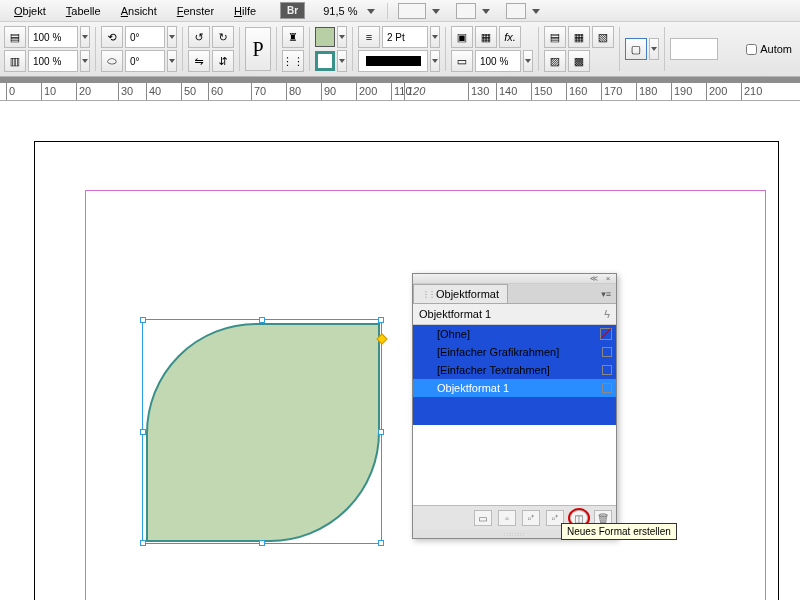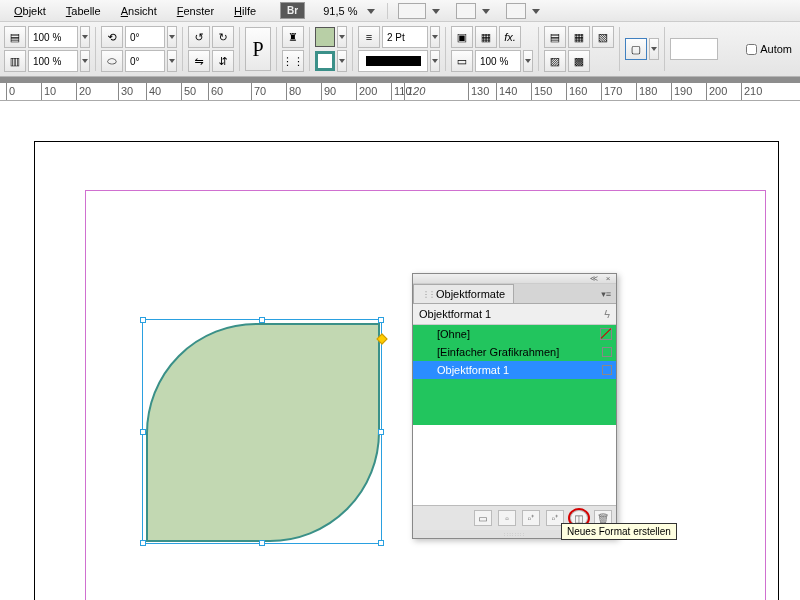--- a/index.html
+++ b/index.html
@@ -56,21 +56,21 @@
 
 .panel { position:absolute; left:412px; top:172px; width:205px; background:#e8e8e8; border:1px solid #888; box-shadow:2px 2px 6px rgba(0,0,0,0.25); }
 .panel-top { height:10px; background:linear-gradient(#f0f0f0,#dedede); border-bottom:1px solid #ccc; display:flex; justify-content:flex-end; align-items:center; gap:4px; padding:0 3px; }
 .panel-top .pbtn { width:10px; height:8px; font-size:8px; line-height:8px; color:#666; text-align:center; }
 .panel-tab { display:flex; background:#d5d5d5; border-bottom:1px solid #aaa; align-items:center; }
 .panel-tab .tab { background:#e8e8e8; border:1px solid #aaa; border-bottom:none; padding:3px 8px; font-size:10px; display:flex; align-items:center; gap:2px; }
 .panel-tab .tab .grip{font-size:8px;color:#888;letter-spacing:-2px;}
 .panel-tab .flyout { margin-left:auto; padding:0 5px; font-size:9px; color:#555; }
 .panel-current { background:#efefef; padding:4px 6px; display:flex; justify-content:space-between; border-bottom:1px solid #ccc; font-size:10px; }
 .panel-current .bolt { color:#888; font-size:11px; }
-.panel-list { background:#22c55e; min-height:100px; }
+.panel-list { background:#1d4ed8; min-height:100px; }
 .list-item { display:flex; align-items:center; padding:3px 4px; font-size:10px; gap:4px; }
 .list-item.sel { background:#2a8dff; color:#fff; }
 .list-item .indent { width:16px; }
 .list-item .sq { width:10px; height:10px; border:1px solid #888; margin-left:auto; }
 .list-item .no { width:12px;height:12px; margin-left:auto; position:relative; }
 .list-item .no::before{content:"";position:absolute;left:0;top:0;width:10px;height:10px;border:1px solid #888;}
 .list-item .no::after{content:"";position:absolute;left:-1px;top:5px;width:14px;border-top:1.5px solid #c00;transform:rotate(-45deg);}
 .panel-gap { height:80px; background:#fff; }
 .panel-bottom { background:#e4e4e4; border-top:1px solid #bbb; padding:4px; display:flex; gap:6px; justify-content:flex-end; align-items:center; }
 .panel-bottom .pb { width:18px; height:16px; border:1px solid #bbb; background:#f4f4f4; display:flex;align-items:center;justify-content:center;font-size:10px;color:#666; }
@@ -309,37 +309,42 @@
   </div>
 
   <div class="panel">
     <div class="panel-top">
       <div class="pbtn">≪</div>
       <div class="pbtn">×</div>
     </div>
     <div class="panel-tab">
       <div class="tab">
           <span class="grip">⋮⋮</span>
-          <span>Objektformate</span>
+          <span>Objektformat</span>
         </div>
       <div class="flyout">▾≡</div>
     </div>
     <div class="panel-current">
       <span>Objektformat 1</span>
       <span class="bolt">ϟ</span>
     </div>
     <div class="panel-list" id="style-list">
         <div class="list-item">
           <span class="indent"></span>
           <span>[Ohne]</span>
           <span class="no"></span>
         </div>
         <div class="list-item">
           <span class="indent"></span>
           <span>[Einfacher Grafikrahmen]</span>
+          <span class="sq"></span>
+        </div>
+        <div class="list-item">
+          <span class="indent"></span>
+          <span>[Einfacher Textrahmen]</span>
           <span class="sq"></span>
         </div>
         <div class="list-item sel">
           <span class="indent"></span>
           <span>Objektformat 1</span>
           <span class="sq"></span>
         </div>
       </div>
     <div class="panel-gap"></div>
     <div class="panel-bottom">

